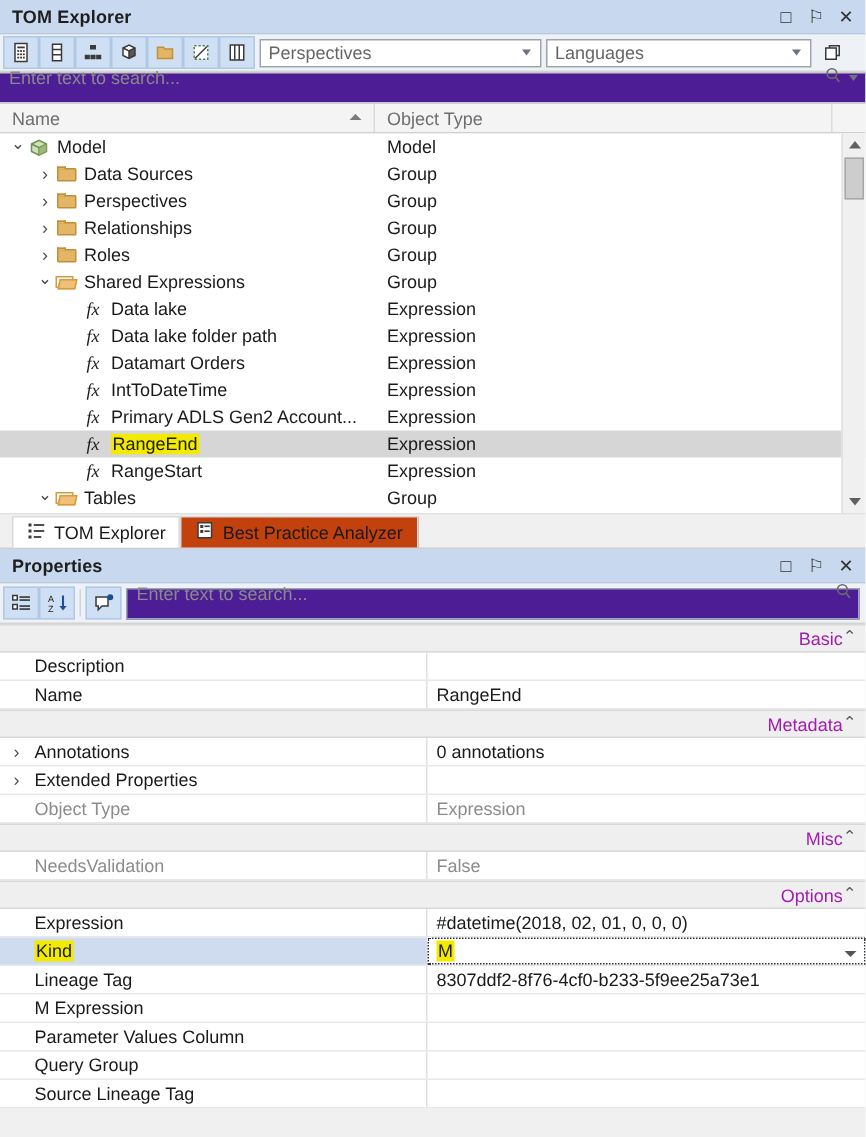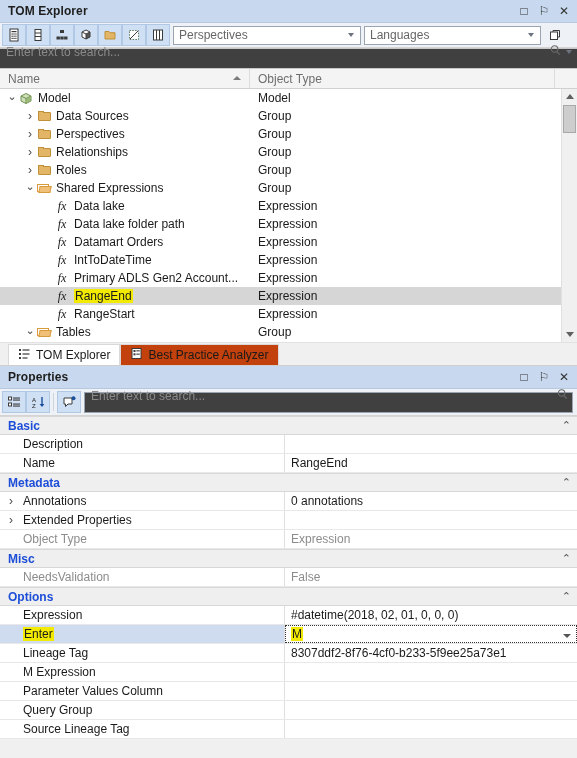--- a/index.html
+++ b/index.html
@@ -48,21 +48,21 @@
     height: 19px; border: 1px solid #9aa5b1; background: #fff;
     display: flex; align-items: center; box-sizing: border-box;
     padding: 0 2px 0 5px; margin-left: 3px;
   }
   .combo .cv { flex: 1; color: #666; font-size: 12px; }
   .caret { width: 0; height: 0; border-left: 3.5px solid transparent; border-right: 3.5px solid transparent;
            border-top: 4px solid #6b7480; margin-right: 4px; }
 
   
   .searchrow {
-    height: 21px; background: #404040;
+    height: 21px; background: #4c1d95;
     border: 1px solid #c8c8c8; border-left: 0; border-right: 0;
     display: flex; align-items: center; box-sizing: border-box;
     padding: 0 3px 13px 6px;
   }
   .searchrow .ph { flex: 1; color: #8a8a8a; font-size: 12px; }
 
   
   .gridhead {
     height: 20px; display: flex; background: #f4f4f4;
     border-bottom: 1px solid #d0d0d0; box-sizing: border-box;
@@ -126,21 +126,21 @@
   }
   .tab.active { background: #ffffff; }
 
   
   .pgrid { background: #fff; }
   .pcat {
     height: 19px; background: #efefef; display: flex; align-items: center;
     border-top: 1px solid #d8d8d8; border-bottom: 1px solid #d8d8d8;
     padding: 0 6px 0 8px; box-sizing: border-box;
   }
-  .pcat .cname { flex: 1; font-weight: bold; font-size: 12px; color: #1d4ed8; }
+  .pcat .cname { flex: 1; font-weight: normal; font-size: 12px; color: #a21caf; text-align: right; }
   .chevup { color: #555; font-size: 11px; line-height: 1; }
   .prow {
     height: 19px; display: flex; align-items: stretch;
     border-bottom: 1px solid #e8e8e8; box-sizing: border-box;
   }
   .prow.sel { background: #cfdcf0; }
   .plabel {
     width: 285px; box-sizing: border-box; display: flex; align-items: center;
     padding-left: 8px; border-right: 1px solid #e0e0e0; overflow:hidden; white-space:nowrap;
   }
@@ -595,21 +595,21 @@
         <div class="prow">
           <div class="plabel indent">
             <span>Expression</span>
           </div>
           <div class="pvalue">
             <span>#datetime(2018, 02, 01, 0, 0, 0)</span>
           </div>
         </div>
         <div class="prow sel">
           <div class="plabel indent">
-            <span><span class="hl">Enter</span></span>
+            <span><span class="hl">Kind</span></span>
           </div>
           <div class="pvalue focus">
             <span><span class="hl">M</span></span>
             <span class="vcaret"></span>
           </div>
         </div>
         <div class="prow">
           <div class="plabel indent">
             <span>Lineage Tag</span>
           </div>

